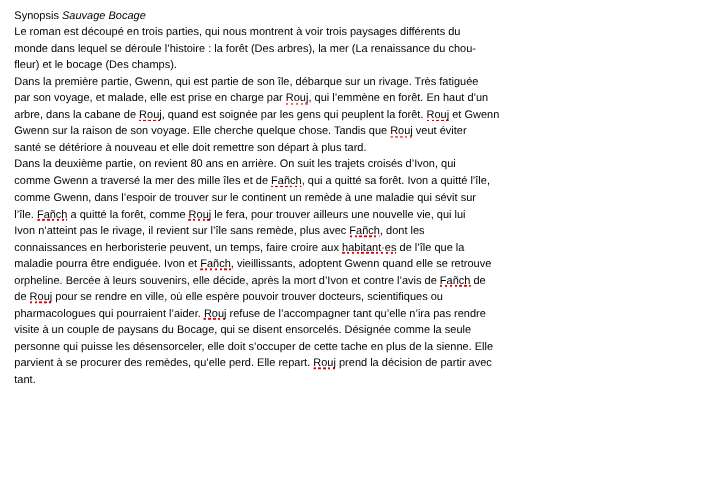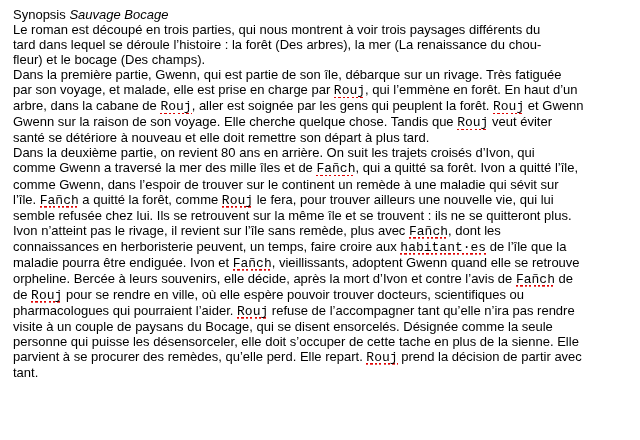--- a/index.html
+++ b/index.html
@@ -10,56 +10,54 @@
   html,body{margin:0;padding:0;}
   body{
     width:640px;height:440px;overflow:hidden;
     background:var(--bg-color);
   }
   .doc{
     box-sizing:border-box;
     width:513px;height:440px;
     padding:7px 6px 0 13px;
     font-family:"Liberation Sans", sans-serif;
-    font-size:13px;
+    font-size:10px;
     line-height:15.05px;
     color:var(--text-color);
     -webkit-font-smoothing:antialiased;
   }
   .line{
     white-space:pre;
   }
   .it{font-style:italic;}
   .miss{
     background-image:repeating-linear-gradient(90deg, var(--miss-color) 0 2.2px, transparent 2.2px 4.4px);
     background-repeat:no-repeat;
     background-size:100% 1.7px;
     background-position:0 100%;
-    font-family:Liberation Mono, monospace;
   }
 </style>
 </head>
 <body>
 
 <div class="doc">
   <div id="synopsis">
       <div class="line"><span>Synopsis </span><span class="it">Sauvage Bocage</span></div>
       <div class="line"><span>Le roman est découpé en trois parties, qui nous montrent à voir trois paysages différents du</span></div>
-      <div class="line"><span>tard dans lequel se déroule l’histoire : la forêt (Des arbres), la mer (La renaissance du chou-</span></div>
+      <div class="line"><span>monde dans lequel se déroule l’histoire : la forêt (Des arbres), la mer (La renaissance du chou-</span></div>
       <div class="line"><span>fleur) et le bocage (Des champs).</span></div>
       <div class="line"><span>Dans la première partie, Gwenn, qui est partie de son île, débarque sur un rivage. Très fatiguée</span></div>
       <div class="line"><span>par son voyage, et malade, elle est prise en charge par </span><span class="miss">Rouj</span><span>, qui l’emmène en forêt. En haut d’un</span></div>
-      <div class="line"><span>arbre, dans la cabane de </span><span class="miss">Rouj</span><span>, aller est soignée par les gens qui peuplent la forêt. </span><span class="miss">Rouj</span><span> et Gwenn</span></div>
+      <div class="line"><span>arbre, dans la cabane de </span><span class="miss">Rouj</span><span>, quand est soignée par les gens qui peuplent la forêt. </span><span class="miss">Rouj</span><span> et Gwenn</span></div>
       <div class="line"><span>Gwenn sur la raison de son voyage. Elle cherche quelque chose. Tandis que </span><span class="miss">Rouj</span><span> veut éviter</span></div>
       <div class="line"><span>santé se détériore à nouveau et elle doit remettre son départ à plus tard.</span></div>
       <div class="line"><span>Dans la deuxième partie, on revient 80 ans en arrière. On suit les trajets croisés d’Ivon, qui</span></div>
       <div class="line"><span>comme Gwenn a traversé la mer des mille îles et de </span><span class="miss">Fañch</span><span>, qui a quitté sa forêt. Ivon a quitté l’île,</span></div>
       <div class="line"><span>comme Gwenn, dans l’espoir de trouver sur le continent un remède à une maladie qui sévit sur</span></div>
       <div class="line"><span>l’île. </span><span class="miss">Fañch</span><span> a quitté la forêt, comme </span><span class="miss">Rouj</span><span> le fera, pour trouver ailleurs une nouvelle vie, qui lui</span></div>
-      <div class="line"><span>semble refusée chez lui. Ils se retrouvent sur la même île et se trouvent : ils ne se quitteront plus.</span></div>
       <div class="line"><span>Ivon n’atteint pas le rivage, il revient sur l’île sans remède, plus avec </span><span class="miss">Fañch</span><span>, dont les</span></div>
       <div class="line"><span>connaissances en herboristerie peuvent, un temps, faire croire aux </span><span class="miss">habitant·es</span><span> de l’île que la</span></div>
       <div class="line"><span>maladie pourra être endiguée. Ivon et </span><span class="miss">Fañch</span><span>, vieillissants, adoptent Gwenn quand elle se retrouve</span></div>
       <div class="line"><span>orpheline. Bercée à leurs souvenirs, elle décide, après la mort d’Ivon et contre l’avis de </span><span class="miss">Fañch</span><span> de</span></div>
       <div class="line"><span>de </span><span class="miss">Rouj</span><span> pour se rendre en ville, où elle espère pouvoir trouver docteurs, scientifiques ou</span></div>
       <div class="line"><span>pharmacologues qui pourraient l’aider. </span><span class="miss">Rouj</span><span> refuse de l’accompagner tant qu’elle n’ira pas rendre</span></div>
       <div class="line"><span>visite à un couple de paysans du Bocage, qui se disent ensorcelés. Désignée comme la seule</span></div>
       <div class="line"><span>personne qui puisse les désensorceler, elle doit s’occuper de cette tache en plus de la sienne. Elle</span></div>
       <div class="line"><span>parvient à se procurer des remèdes, qu’elle perd. Elle repart. </span><span class="miss">Rouj</span><span> prend la décision de partir avec</span></div>
       <div class="line"><span>tant.</span></div>

